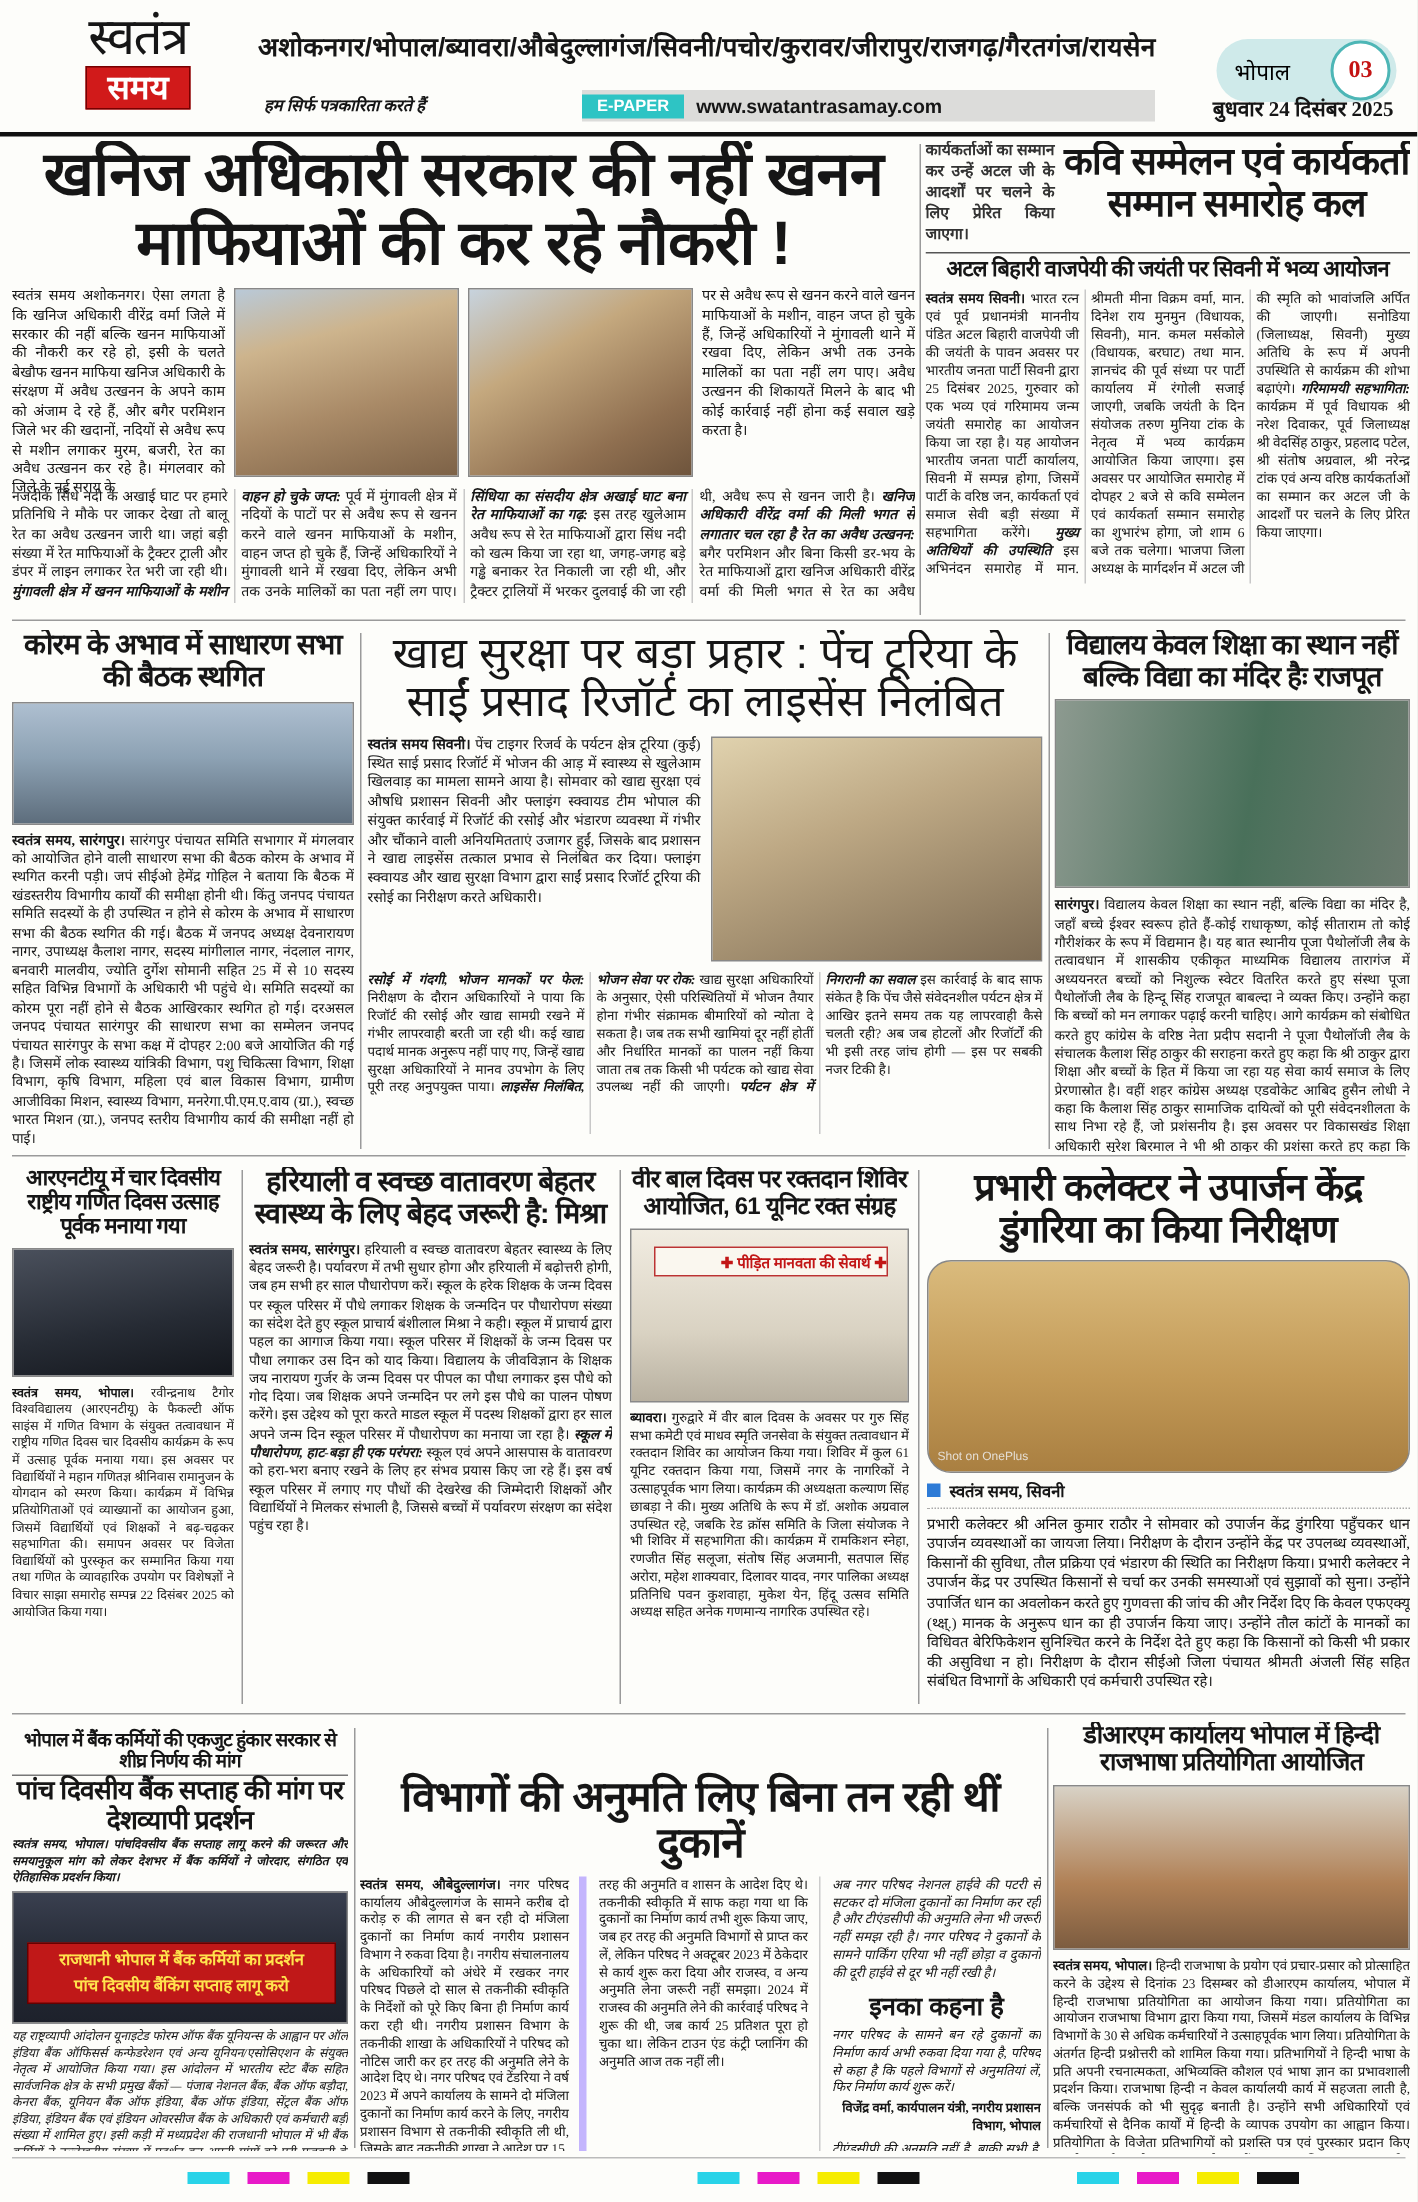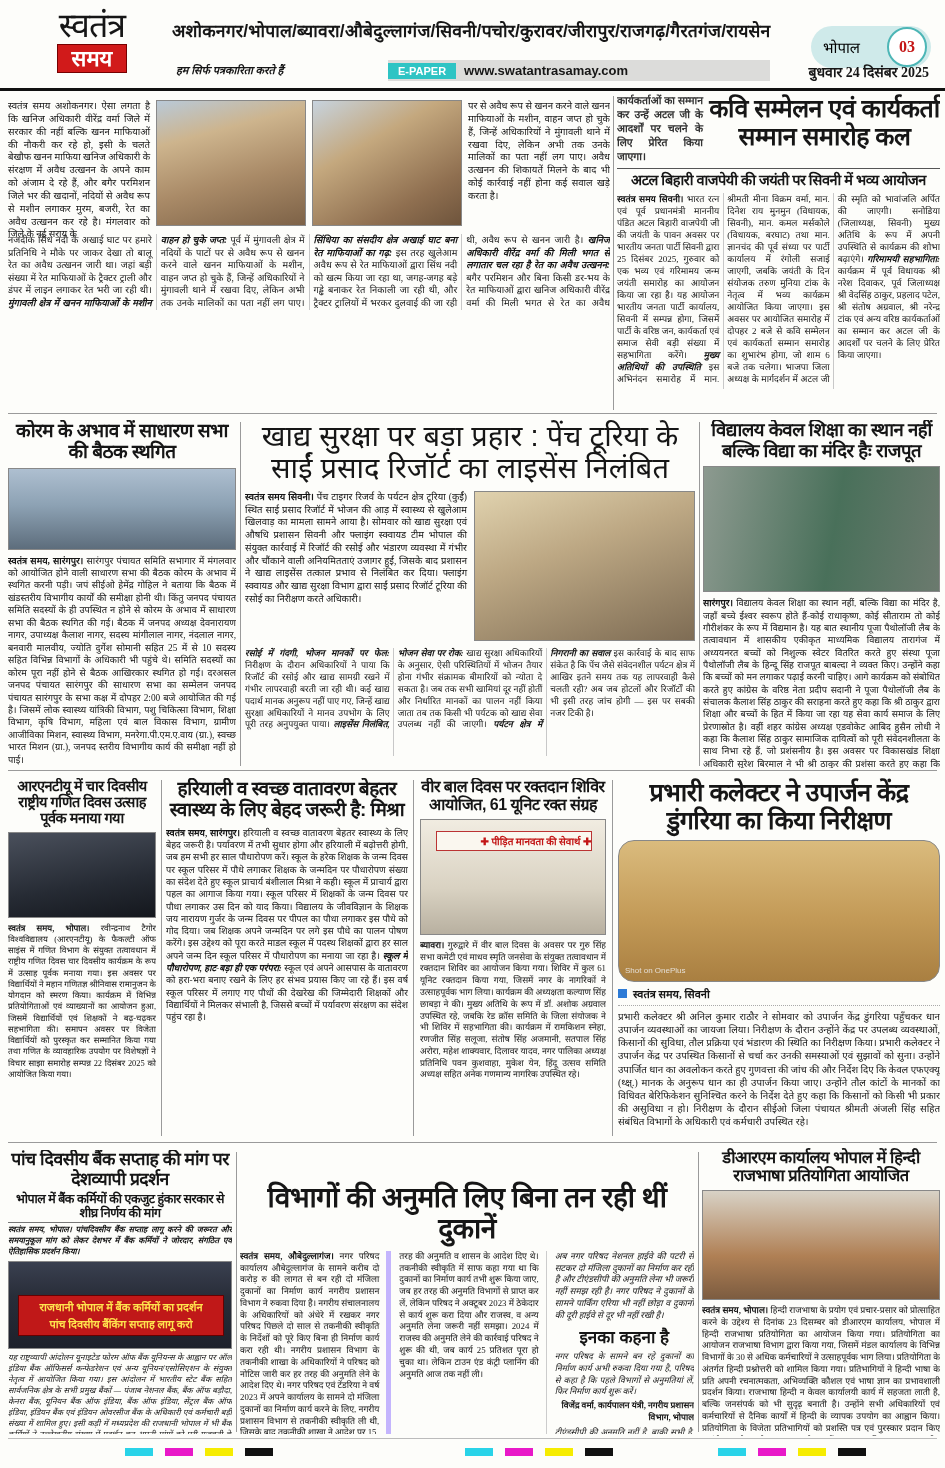--- a/index.html
+++ b/index.html
@@ -85,20 +85,21 @@
     <div class="tagline">हम सिर्फ पत्रकारिता करते हैं</div>
     <div class="midbar">
       <span class="epaper">E-PAPER</span>
       <span class="website">www.swatantrasamay.com</span>
     </div>
     <div class="date">बुधवार 24 दिसंबर 2025</div>
   </div>
   <div id="mast-rule"></div>
 
   <div class="article" style="left:8px;top:94px;width:602px;height:316px;">
+    <div class="hl" style="font-size:41px;">खनिज अधिकारी सरकार की नहीं खनन माफियाओं की कर रहे नौकरी !</div>
     <div style="display:flex;gap:6px;margin-top:6px;height:128px;">
       <div class="body-txt" style="width:142px;font-size:9.6px;">स्वतंत्र समय अशोकनगर। ऐसा लगता है कि खनिज अधिकारी वीरेंद्र वर्मा जिले में सरकार की नहीं बल्कि खनन माफियाओं की नौकरी कर रहे हो, इसी के चलते बेखौफ खनन माफिया खनिज अधिकारी के संरक्षण में अवैध उत्खनन के अपने काम को अंजाम दे रहे हैं, और बगैर परमिशन जिले भर की खदानों, नदियों से अवैध रूप से मशीन लगाकर मुरम, बजरी, रेत का अवैध उत्खनन कर रहे है। मंगलवार को जिले के नई सराय के</div>
       <div class="photo ph-mining1" style="width:150px;height:126px;"></div>
       <div class="photo ph-mining2" style="width:150px;height:126px;"></div>
       <div class="body-txt" style="flex:1;font-size:9.6px;">पर से अवैध रूप से खनन करने वाले खनन माफियाओं के मशीन, वाहन जप्त हो चुके हैं, जिन्हें अधिकारियों ने मुंगावली थाने में रखवा दिए, लेकिन अभी तक उनके मालिकों का पता नहीं लग पाए। अवैध उत्खनन की शिकायतें मिलने के बाद भी कोई कार्रवाई नहीं होना कई सवाल खड़े करता है।</div>
     </div>
     <div class="cols4 body-txt" style="margin-top:6px;font-size:9.4px;height:76px;">
       <span>नजदीक सिंध नदी के अखाई घाट पर हमारे प्रतिनिधि ने मौके पर जाकर देखा तो बालू रेत का अवैध उत्खनन जारी था। जहां बड़ी संख्या में रेत माफियाओं के ट्रैक्टर ट्राली और डंपर में लाइन लगाकर रेत भरी जा रही थी।</span>
       <b class="subhd">मुंगावली क्षेत्र में खनन माफियाओं के मशीन वाहन हो चुके जप्त:</b><span> पूर्व में मुंगावली क्षेत्र में नदियों के पाटों पर से अवैध रूप से खनन करने वाले खनन माफियाओं के मशीन, वाहन जप्त हो चुके हैं, जिन्हें अधिकारियों ने मुंगावली थाने में रखवा दिए, लेकिन अभी तक उनके मालिकों का पता नहीं लग पाए।</span>
       <b class="subhd">सिंधिया का संसदीय क्षेत्र अखाई घाट बना रेत माफियाओं का गढ़:</b><span> इस तरह खुलेआम अवैध रूप से रेत माफियाओं द्वारा सिंध नदी को खत्म किया जा रहा था, जगह-जगह बड़े गड्ढे बनाकर रेत निकाली जा रही थी, और ट्रैक्टर ट्रालियों में भरकर दुलवाई की जा रही थी, अवैध रूप से खनन जारी है।</span>
@@ -199,22 +200,22 @@
       <span>उन्होंने तौल कांटों के मानकों का विधिवत बेरिफिकेशन सुनिश्चित करने के निर्देश देते हुए कहा कि किसानों को किसी भी प्रकार की असुविधा न हो। निरीक्षण के दौरान सीईओ जिला पंचायत श्रीमती अंजली सिंह सहित संबंधित विभागों के अधिकारी एवं कर्मचारी उपस्थित रहे।</span>
     </div>
   </div>
 
   <div class="vrule" style="left:161px;top:780px;height:356px;"></div>
   <div class="vrule" style="left:413px;top:780px;height:356px;"></div>
   <div class="vrule" style="left:612px;top:780px;height:356px;"></div>
   <div class="hrule" style="left:8px;top:1142px;width:929px;"></div>
 
   <div class="article" style="left:8px;top:1150px;width:224px;height:284px;">
+    <div class="hl" style="font-size:12.5px;margin-top:3px;border-bottom:1px solid #777;padding-bottom:2px;">भोपाल में बैंक कर्मियों की एकजुट हुंकार सरकार से शीघ्र निर्णय की मांग</div>
     <div class="hl" style="font-size:17.5px;">पांच दिवसीय बैंक सप्ताह की मांग पर देशव्यापी प्रदर्शन</div>
-    <div class="hl" style="font-size:12.5px;margin-top:3px;border-bottom:1px solid #777;padding-bottom:2px;">भोपाल में बैंक कर्मियों की एकजुट हुंकार सरकार से शीघ्र निर्णय की मांग</div>
     <div class="body-txt" style="font-size:8px;font-style:italic;font-weight:700;margin-top:2px;">स्वतंत्र समय, भोपाल। पांचदिवसीय बैंक सप्ताह लागू करने की जरूरत और समयानुकूल मांग को लेकर देशभर में बैंक कर्मियों ने जोरदार, संगठित एवं ऐतिहासिक प्रदर्शन किया।</div>
     <div class="photo ph-protest" style="width:100%;height:88px;margin:4px 0;">
       <div class="banner-red">
         <div>राजधानी भोपाल में बैंक कर्मियों का प्रदर्शन</div>
         <div>पांच दिवसीय बैंकिंग सप्ताह लागू करो</div>
       </div>
     </div>
     <div class="body-txt" style="font-size:8.2px;font-style:italic;height:96px;">यह राष्ट्रव्यापी आंदोलन यूनाइटेड फोरम ऑफ बैंक यूनियन्स के आह्वान पर ऑल इंडिया बैंक ऑफिसर्स कन्फेडरेशन एवं अन्य यूनियन/एसोसिएशन के संयुक्त नेतृत्व में आयोजित किया गया। इस आंदोलन में भारतीय स्टेट बैंक सहित सार्वजनिक क्षेत्र के सभी प्रमुख बैंकों — पंजाब नेशनल बैंक, बैंक ऑफ बड़ौदा, केनरा बैंक, यूनियन बैंक ऑफ इंडिया, बैंक ऑफ इंडिया, सेंट्रल बैंक ऑफ इंडिया, इंडियन बैंक एवं इंडियन ओवरसीज बैंक के अधिकारी एवं कर्मचारी बड़ी संख्या में शामिल हुए। इसी कड़ी में मध्यप्रदेश की राजधानी भोपाल में भी बैंक कर्मियों ने उल्लेखनीय संख्या में प्रदर्शन कर अपनी मांगों को पूरी मजबूती के साथ रखा। प्रदर्शन में मध्यप्रदेश के अध्यक्ष, सचिव सहित सभी बैंकों के पदाधिकारी, कर्मचारी एवं प्रतिनिधि शामिल रहे। इस अवसर पर अनिल श्रीवास्तव, सुबीर सिन्हा, दिनेश झा, वीरू शर्मा, निर्भय सिंह, अंबरिका नंदा, सुमित कुमार, रजनीश पौत्तनिक, लता भारती, क्षितिज तिवारी आदि की गरिमामयी उपस्थिति रही।</div>
   </div>
 

